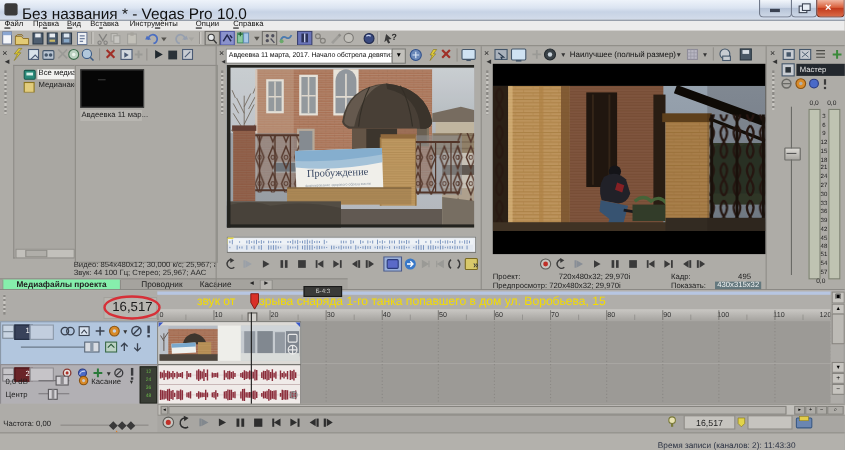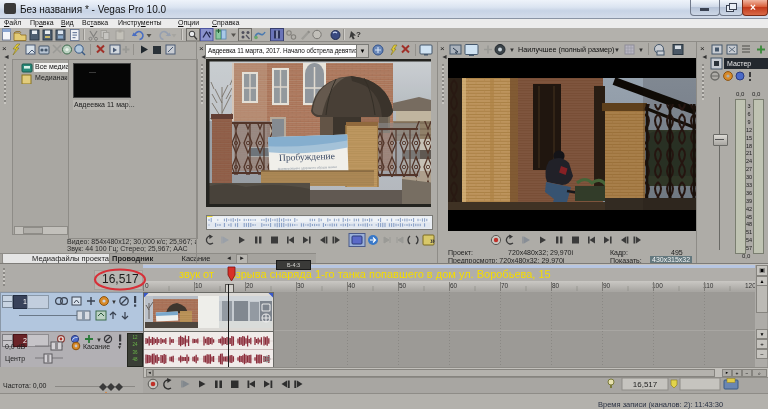--- a/index.html
+++ b/index.html
@@ -4,21 +4,21 @@
 <style>
   html,body{margin:0;padding:0;}
   body{width:768px;height:409px;overflow:hidden;font-family:"Liberation Sans",sans-serif;background:#aeaca7;position:relative;}
   .abs{position:absolute;}
 </style>
 </head>
 <body>
 
 <div class="abs" style="left:0;top:0;width:768px;height:18px;background:linear-gradient(#eef3fa 0%,#dbe4f1 40%,#c7d3e5 60%,#d3dcea 100%);border-bottom:1px solid #8a94a4;">
   <div class="abs" style="left:4px;top:3px;width:12px;height:11px;background:#3a3a3a;border-radius:2px;"></div>
-  <div class="abs" style="left:20px;top:4px;font-size:10px;color:#111;">Без названия * - Vegas Pro 10.0</div>
+  <div class="abs" style="left:20px;top:4px;font-size:14px;color:#111;">Без названия * - Vegas Pro 10.0</div>
 
   <div class="abs" style="left:690px;top:0;width:28px;height:15px;background:linear-gradient(#f2f6fb,#cfd9e8 45%,#b6c3d7 50%,#cdd7e6);border:1px solid #70798a;border-top:none;border-radius:0 0 4px 4px;">
     <div class="abs" style="left:9px;top:8px;width:9px;height:3px;background:#3a4252;"></div>
   </div>
   <div class="abs" style="left:719px;top:0;width:22px;height:15px;background:linear-gradient(#f2f6fb,#cfd9e8 45%,#b6c3d7 50%,#cdd7e6);border:1px solid #70798a;border-top:none;border-radius:0 0 4px 4px;">
     <div class="abs" style="left:6px;top:5px;width:6px;height:5px;border:1px solid #3a4252;background:#e8eef6;"></div>
     <div class="abs" style="left:9px;top:3px;width:6px;height:5px;border:1px solid #3a4252;background:#e8eef6;"></div>
   </div>
   <div class="abs" style="left:742px;top:0;width:24px;height:15px;background:linear-gradient(#f0b5a0,#d9603c 45%,#c23a1c 50%,#d96a48);border:1px solid #7a2c18;border-top:none;border-radius:0 0 4px 4px;">
     <div class="abs" style="left:7px;top:2px;color:#fff;font-size:10px;font-weight:bold;">×</div>
@@ -169,22 +169,22 @@
     <div class="abs" style="left:20px;top:12px;width:7px;height:1px;background:#3a3a3a;"></div>
     <div class="abs" style="left:4px;top:40px;width:56px;height:10px;background:#b8b6b1;"></div>
     <div class="abs" style="left:5px;top:41px;font-size:7px;color:#222;white-space:nowrap;">Авдеевка 11 мар...</div>
   </div>
 
   <div class="abs" style="left:67px;top:196px;font-size:7px;color:#2a2a2a;white-space:nowrap;width:129px;overflow:hidden;">Видео: 854x480x12; 30,000 к/с; 25,967; аг</div>
   <div class="abs" style="left:67px;top:203px;font-size:7px;color:#2a2a2a;white-space:nowrap;">Звук: 44 100 Гц; Стерео; 25,967; AAC</div>
 </div>
 
 <div class="abs" style="left:0;top:211px;width:316px;height:11px;background:#a5a39e;border-top:1px solid #8e8c87;font-size:7.5px;color:#222;">
-  <div class="abs" style="left:2px;top:0;width:106px;height:10px;background:#e5e5e5;border:1px solid #8e8c87;border-top:none;border-radius:0 0 3px 3px;text-align:right;font-weight:normal;">Медиафайлы проекта</div>
-  <div class="abs" style="left:112px;top:0;width:54px;height:9px;text-align:left;font-weight:bold;">Проводник</div>
+  <div class="abs" style="left:2px;top:0;width:106px;height:10px;background:#86efac;border:1px solid #8e8c87;border-top:none;border-radius:0 0 3px 3px;text-align:center;font-weight:bold;">Медиафайлы проекта</div>
+  <div class="abs" style="left:112px;top:0;width:54px;height:9px;text-align:right;">Проводник</div>
   <div class="abs" style="left:170px;top:0;width:52px;height:9px;text-align:center;">Касание</div>
   <div class="abs" style="left:226px;top:1px;font-size:6px;">◄</div>
   <div class="abs" style="left:236px;top:0;width:10px;height:9px;background:#b8b6b1;border:1px solid #8e8c87;font-size:6px;text-align:center;">►</div>
 </div>
 
 <div class="abs" style="left:196px;top:0;width:240px;height:222px;border-left:1px solid #8e8c87;">
   <div class="abs" style="left:2px;top:2px;font-size:8px;color:#222;">×</div>
   <div class="abs" style="left:3px;top:11px;font-size:7px;color:#333;">◄</div>
   <div class="abs" style="left:4px;top:22px;width:2px;height:40px;background:repeating-linear-gradient(#8a8884 0 2px,#c8c6c1 2px 4px);"></div>
 

